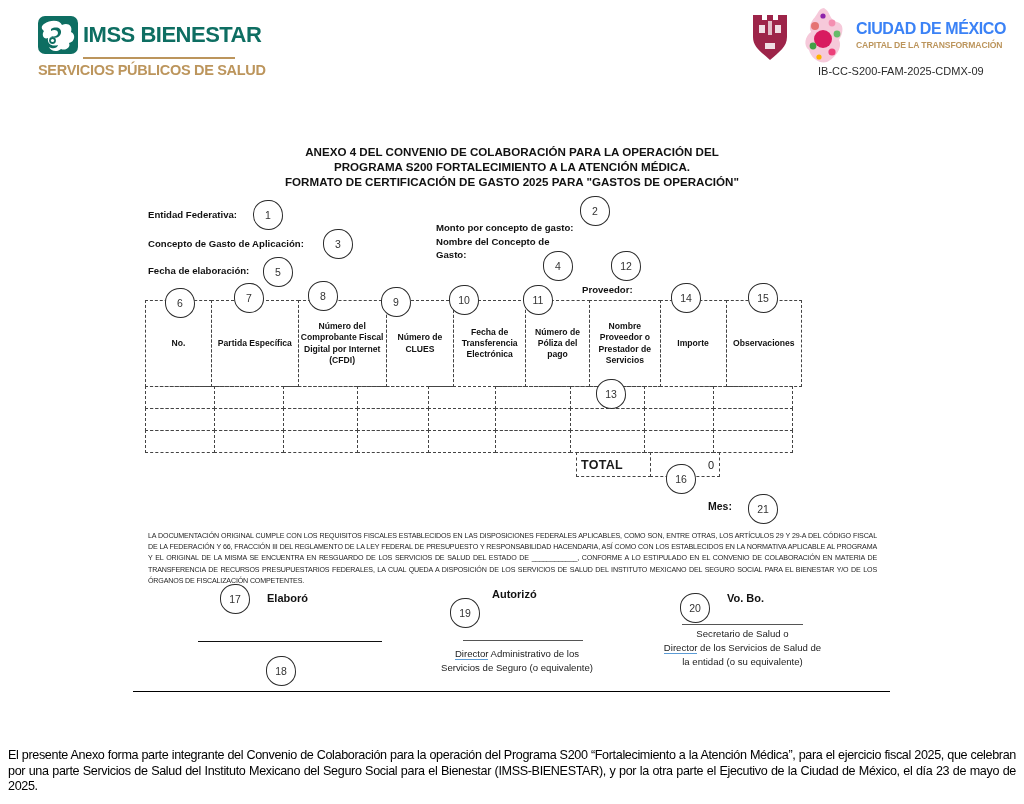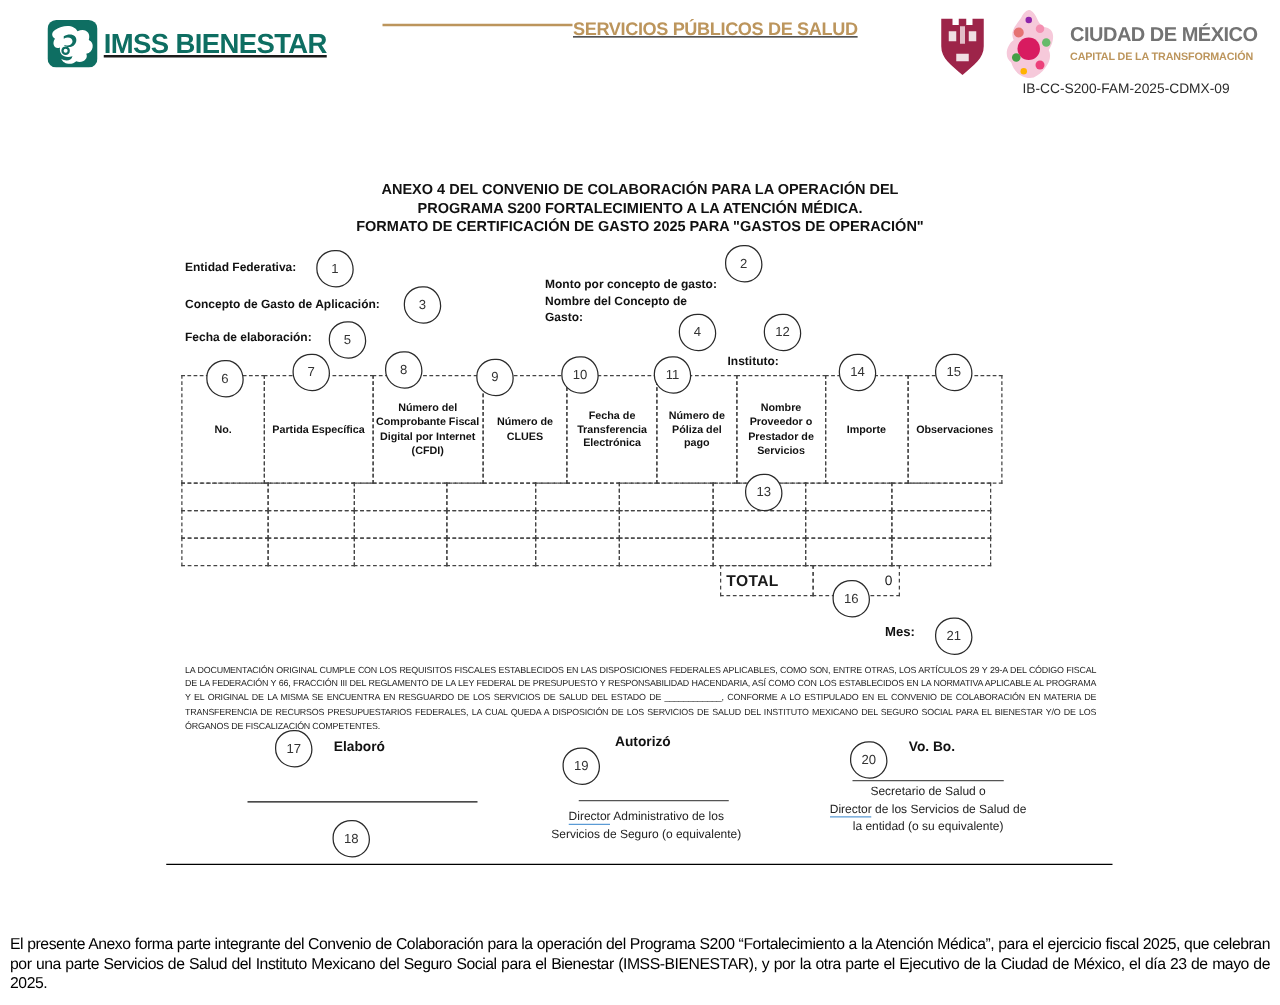--- a/index.html
+++ b/index.html
@@ -1,20 +1,20 @@
 <!DOCTYPE html>
 <html><head>
 <meta charset="utf-8">
 <style>
   html,body{margin:0;padding:0;background:#fff;}
   body{font-family:"Liberation Sans","DejaVu Sans",sans-serif;color:#1a1a1a;}
   .page{position:relative;width:1024px;height:804px;background:#fff;overflow:hidden;}
 
   
-  .imss-logo{position:absolute;left:38px;top:16px;display:flex;text-decoration:underline;}
+  .imss-logo{position:absolute;left:38px;top:16px;display:flex;flex-direction:column;}
   .imss-top{display:flex;align-items:center;}
   .imss-mark{width:40px;height:38px;}
   .imss-title{font-size:22px;font-weight:bold;letter-spacing:-0.5px;margin-left:5px;line-height:1;}
   .imss-underline{height:2px;margin:3px 0 3px 45px;width:152px;}
   .imss-sub{font-size:14.5px;font-weight:bold;letter-spacing:-0.3px;}
 
   .cdmx-shield{position:absolute;left:751px;top:13px;width:38px;height:49px;}
   .cdmx-map{position:absolute;left:799px;top:6px;width:50px;height:60px;}
   .cdmx-text{position:absolute;left:856px;top:20px;width:160px;}
   .cdmx-title{font-size:16px;font-weight:bold;letter-spacing:-0.4px;line-height:1.1;}
@@ -90,36 +90,36 @@
     <circle cx="24" cy="33" r="9" fill="#d81b60"></circle>
     <circle cx="16" cy="20" r="4" fill="#e57373"></circle>
     <circle cx="33" cy="17" r="3.4" fill="#f48fb1"></circle>
     <circle cx="38" cy="28" r="3.4" fill="#66bb6a"></circle>
     <circle cx="14" cy="40" r="3.4" fill="#43a047"></circle>
     <circle cx="33" cy="46" r="3.6" fill="#ec407a"></circle>
     <circle cx="24" cy="10" r="2.6" fill="#8e24aa"></circle>
     <circle cx="20" cy="51" r="2.6" fill="#ffb300"></circle>
   </svg>
   <div class="cdmx-text">
-    <div class="cdmx-title" style="color:#737373">CIUDAD DE MÉXICO</div>
+    <div class="cdmx-title" style="color:#3b82f6">CIUDAD DE MÉXICO</div>
     <div class="cdmx-sub" style="color:#bc955c">CAPITAL DE LA TRANSFORMACIÓN</div>
   </div>
   <div class="doc-code">IB-CC-S200-FAM-2025-CDMX-09</div>
 
   <div class="main-title">ANEXO 4 DEL CONVENIO DE COLABORACIÓN PARA LA OPERACIÓN DEL
 PROGRAMA S200 FORTALECIMIENTO A LA ATENCIÓN MÉDICA.
 FORMATO DE CERTIFICACIÓN DE GASTO 2025 PARA "GASTOS DE OPERACIÓN"</div>
 
   <div class="flabel" style="left:148px;top:208px">Entidad Federativa:</div>
   <div class="flabel" style="left:148px;top:237px">Concepto de Gasto de Aplicación:</div>
   <div class="flabel" style="left:148px;top:264px">Fecha de elaboración:</div>
   <div class="flabel" style="left:436px;top:221px">Monto por concepto de gasto:</div>
   <div class="flabel" style="left:436px;top:235px">Nombre del Concepto de
 Gasto:</div>
-  <div class="flabel" style="left:582px;top:283px">Instituto:</div>
+  <div class="flabel" style="left:582px;top:283px">Proveedor:</div>
   <div class="flabel" style="left:708px;top:500px;font-size:10.5px">Mes:</div>
 
   <div class="thead">
     <div class="cell" style="width:70px">No.</div>
     <div class="cell" style="width:92px">Partida Específica</div>
     <div class="cell" style="width:93px">Número del Comprobante Fiscal Digital por Internet (CFDI)</div>
     <div class="cell" style="width:72px">Número de CLUES</div>
     <div class="cell" style="width:76px">Fecha de Transferencia Electrónica</div>
     <div class="cell" style="width:68px">Número de Póliza del pago</div>
     <div class="cell" style="width:75px">Nombre Proveedor o Prestador de Servicios</div>

